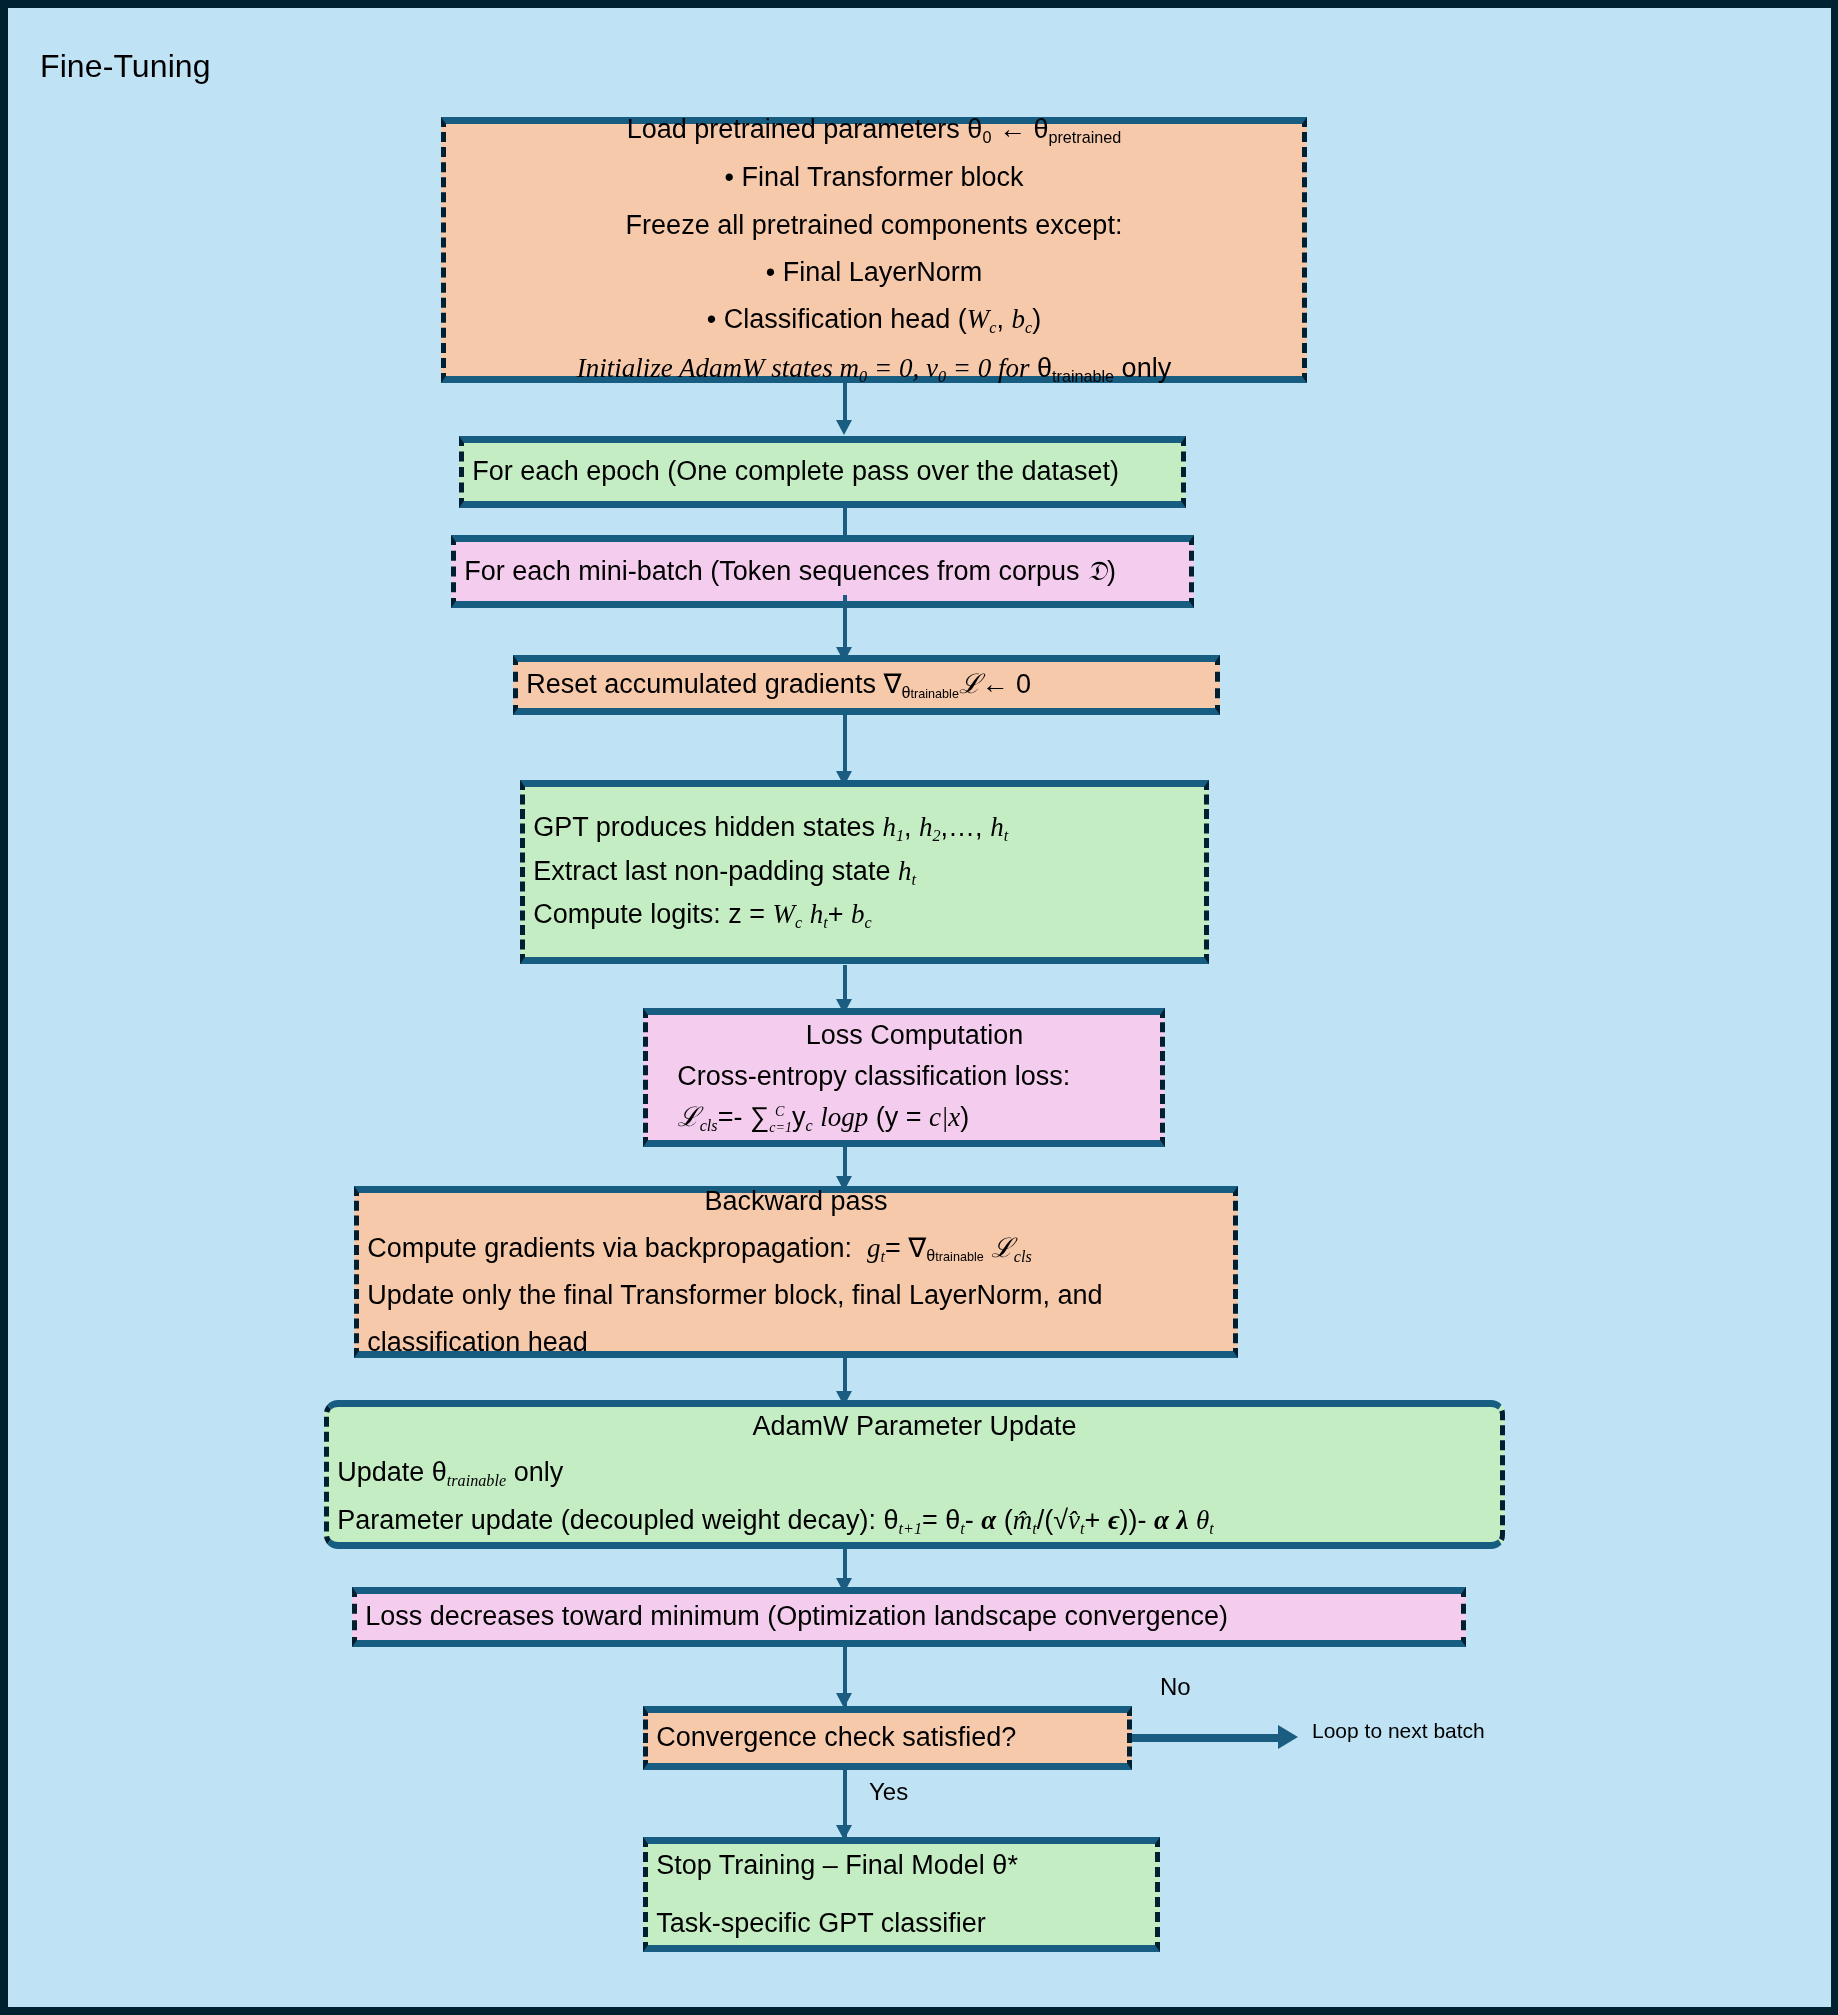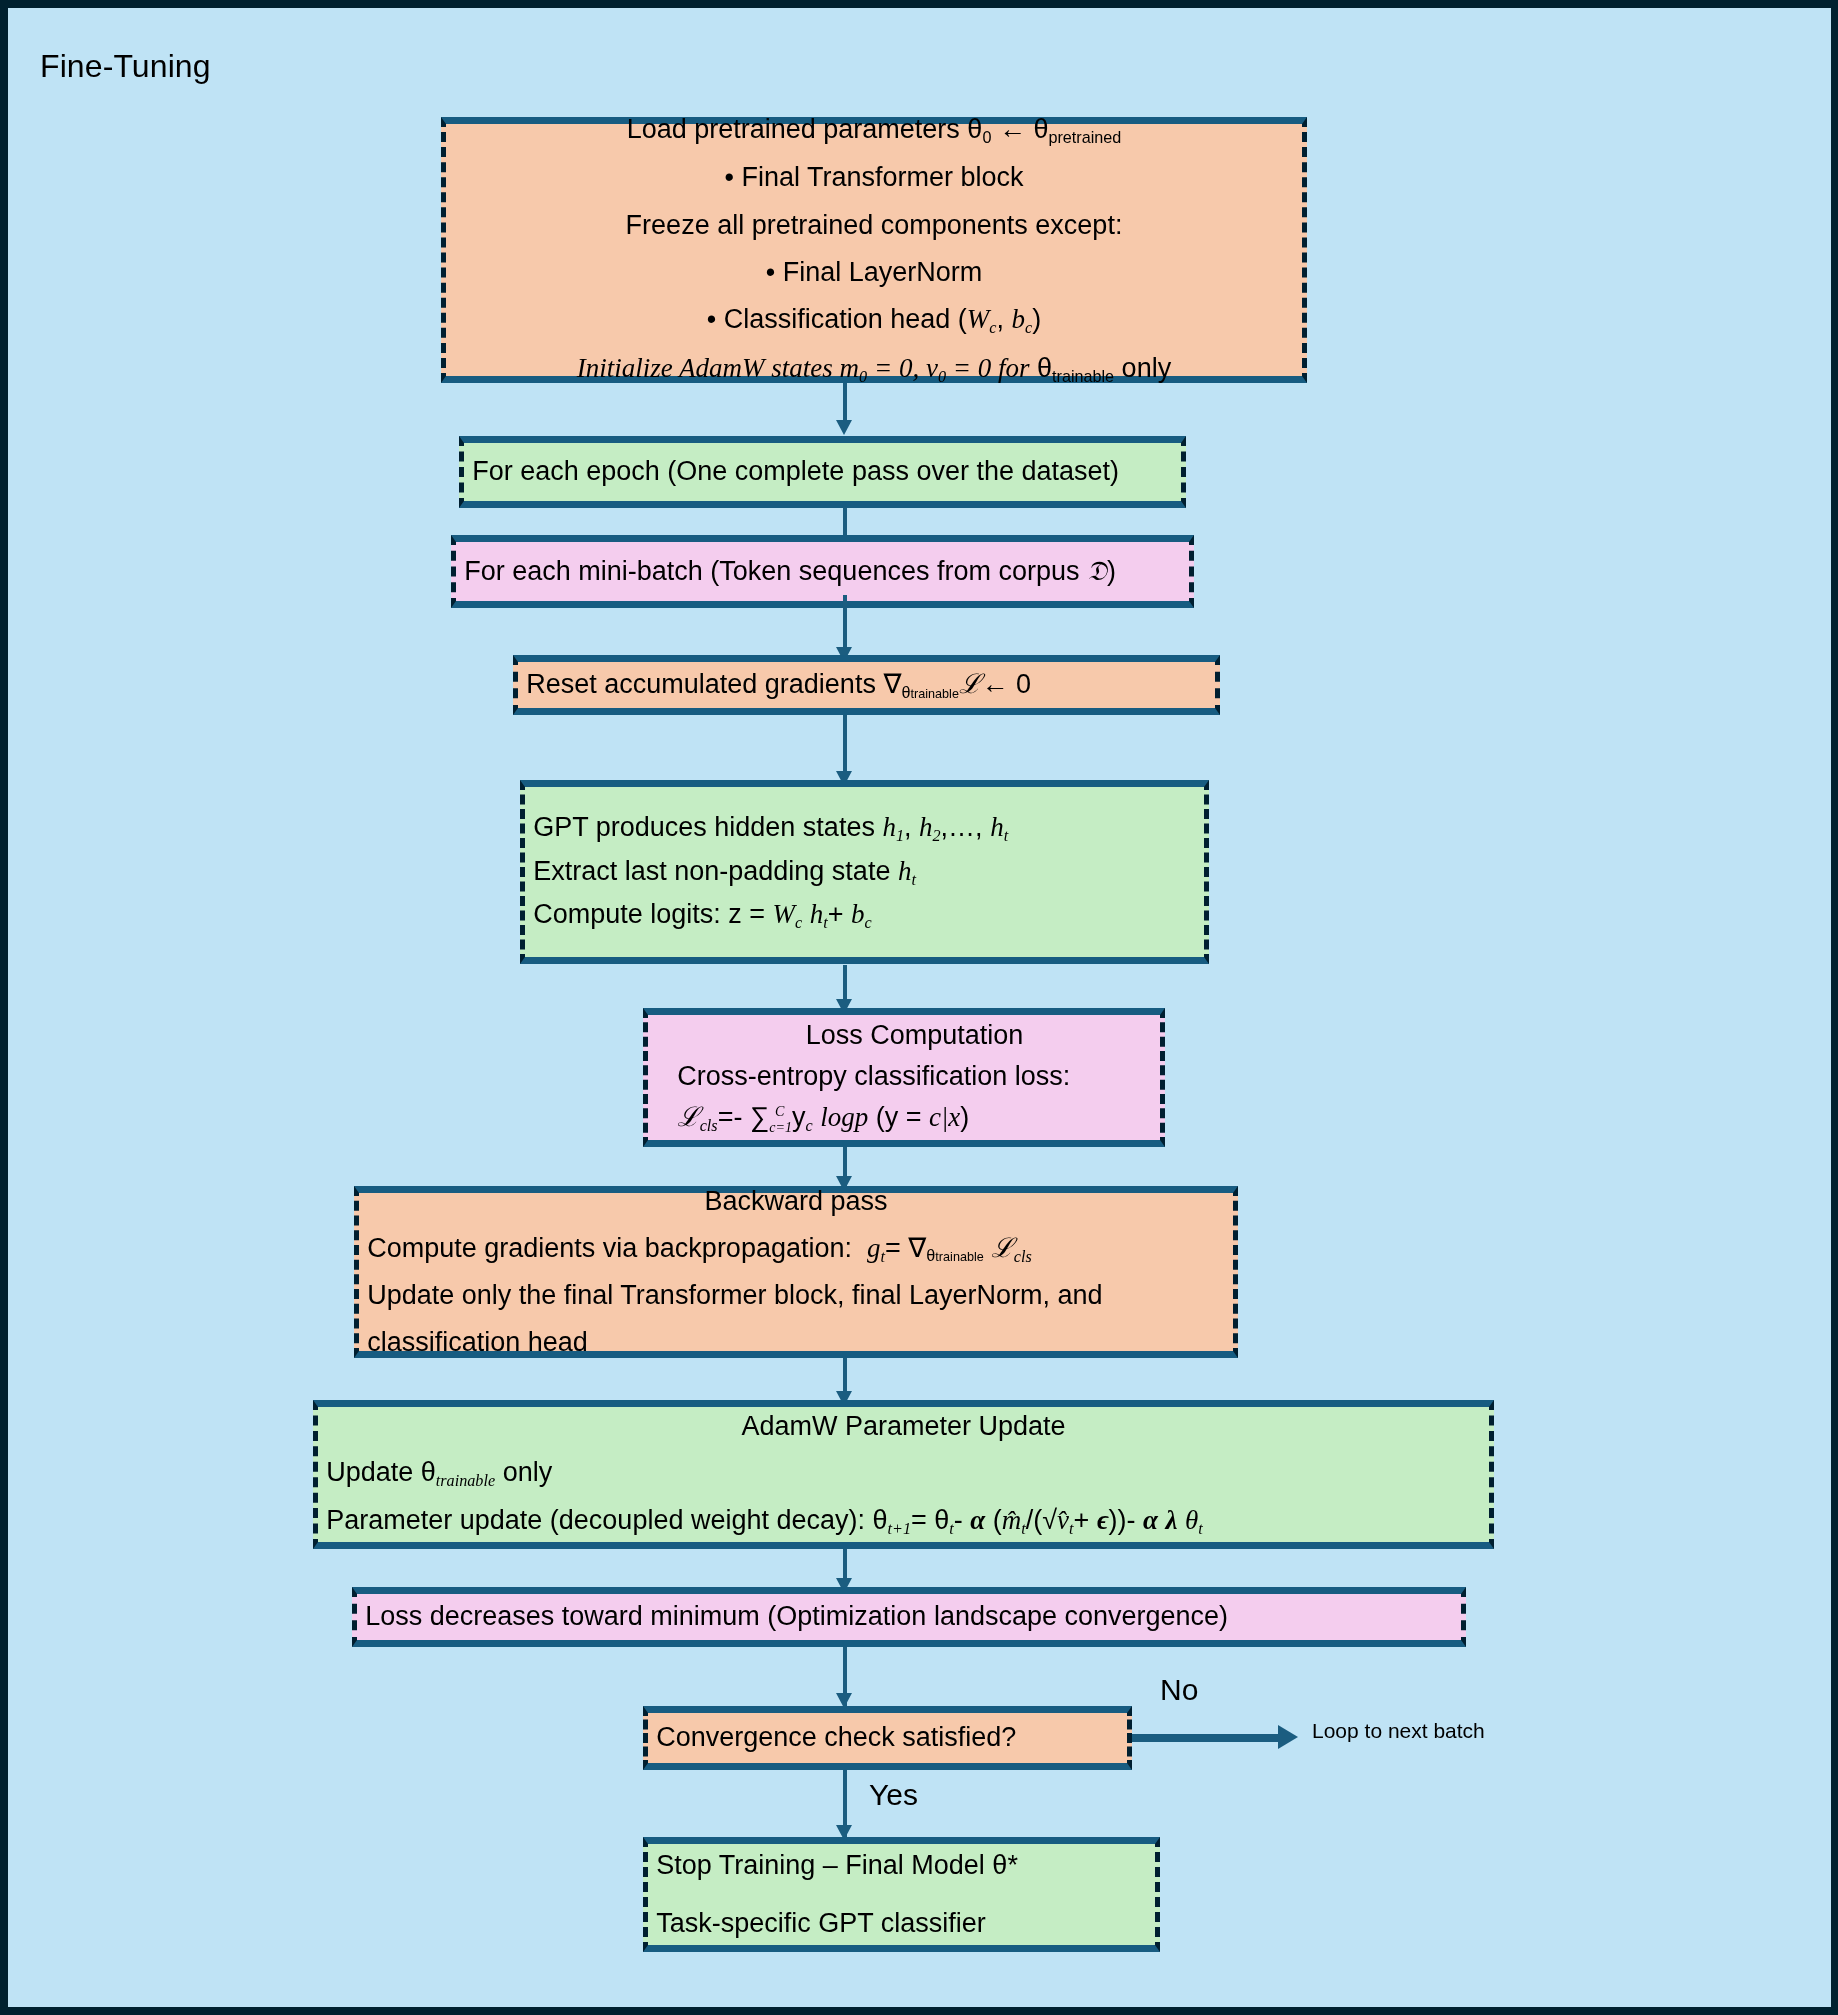--- a/index.html
+++ b/index.html
@@ -61,21 +61,21 @@
   .hline {
     position:absolute; height:7.7px; background:#1b5d80;
   }
   .harrow {
     position:absolute; width:0; height:0;
     border-top:12.8px solid transparent;
     border-bottom:12.8px solid transparent;
     border-left:20.5px solid #1b5d80;
   }
   .edge-label {
-    position:absolute; font-size:30px; color:#000; white-space:nowrap;
+    position:absolute; font-size:24px; color:#000; white-space:nowrap;
   }
   .flow-text {
     position:absolute; font-size:21px; color:#000; white-space:nowrap;
   }
   .stack { display:flex; flex-direction:column; gap:8.2px; }
 </style>
 </head>
 <body>
 
 <div id="canvas">
@@ -144,21 +144,21 @@
       <div class="ln ctr">Backward pass</div>
       <div class="ln">Compute gradients via backpropagation: &nbsp;<i class="m">g<sub>t</sub></i>= ∇<sub>θ<span class="sml">trainable</span></sub> <i class="m">ℒ<sub>cls</sub></i></div>
       <div class="ln">Update only the final Transformer block, final LayerNorm, and</div>
       <div class="ln">classification head</div>
     </div>
   </div>
 
   <div class="vline" style="left:835px; top:1350px; height:46px;"></div>
   <div class="varrow" style="left:828px; top:1383px;"></div>
 
-  <div class="node green left" style="left:305px; top:1392px; width:1181px; height:149px;">
+  <div class="node green left" style="left:316px; top:1392px; width:1181px; height:149px;border-radius:14px;">
     <div class="stack" style="gap:11.3px;">
       <div class="ln ctr">AdamW Parameter Update</div>
       <div class="ln">Update θ<sub><i class="m">trainable</i></sub> only</div>
       <div class="ln">Parameter update (decoupled weight decay): θ<sub><i class="m">t+1</i></sub>= θ<sub><i class="m">t</i></sub>- <b><i class="m">α</i></b> (<i class="m">m̂<sub>t</sub></i>/(√<i class="m">v̂<sub>t</sub></i>+ <b><i class="m">ϵ</i></b>))- <b><i class="m">α</i></b> <b><i class="m">λ</i></b> <i class="m">θ<sub>t</sub></i></div>
     </div>
   </div>
 
   <div class="vline" style="left:835px; top:1541px; height:44px;"></div>
   <div class="varrow" style="left:828px; top:1570px;"></div>
 

